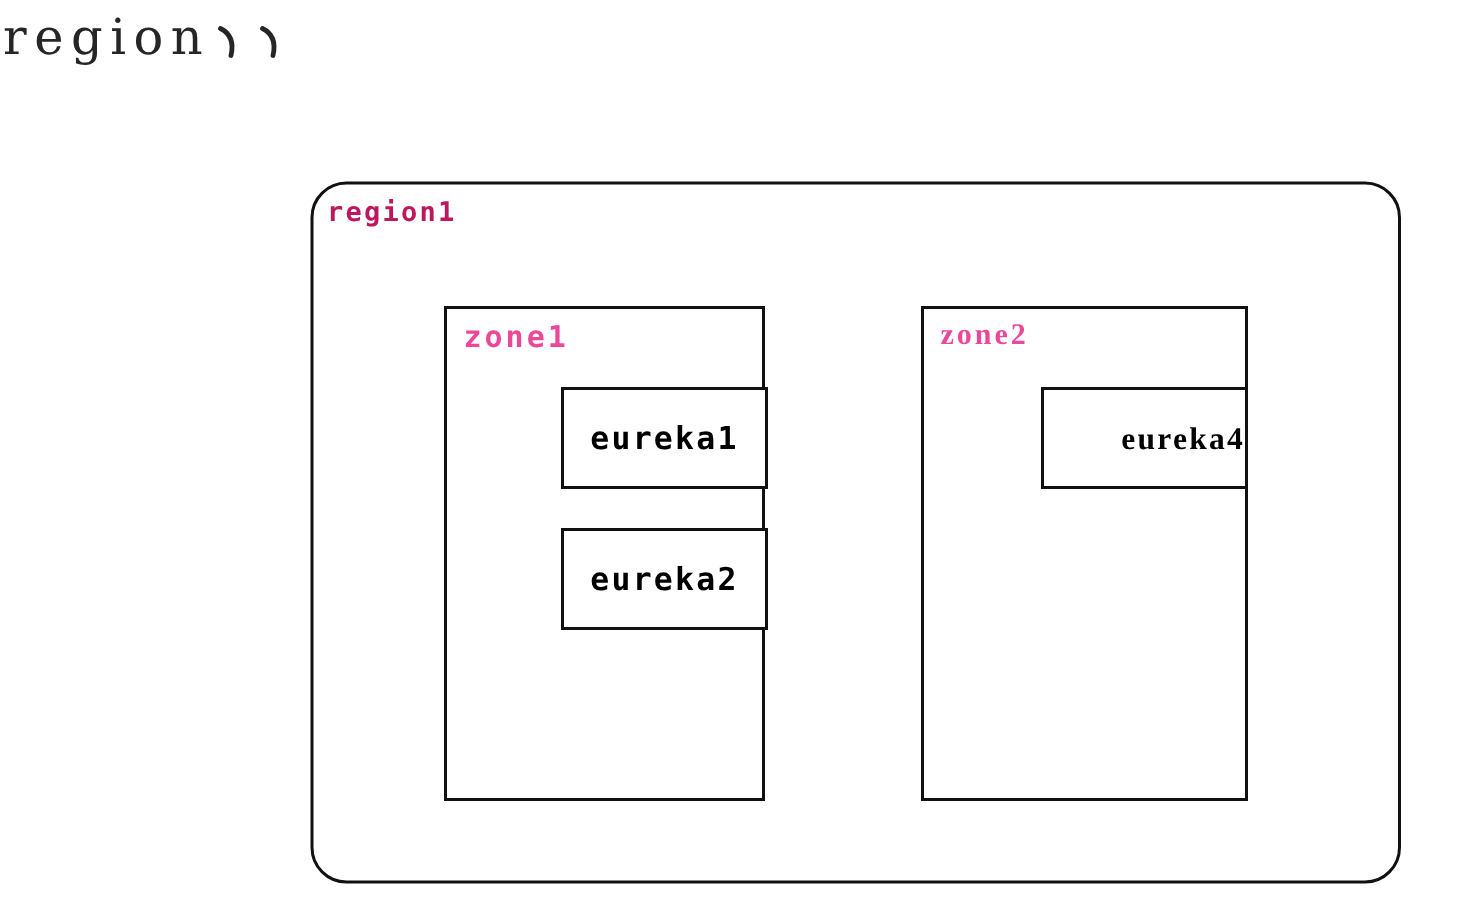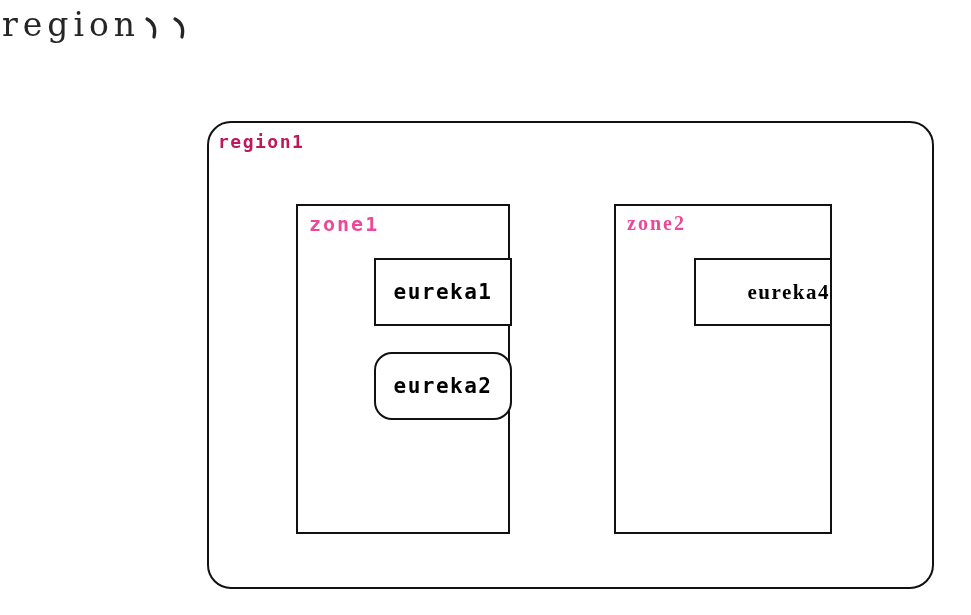--- a/index.html
+++ b/index.html
@@ -54,21 +54,21 @@
 
   
   .node {
     position: absolute; left: 31px;
     width: 138px; height: 68px;
     border: 2px solid #111111; background: #ffffff;
     display: flex; align-items: center; justify-content: center; margin-left: 45px;
   }
   .zone-2 .node { left: 33px; justify-content: flex-end; }
   .node-1 { top: 52px; }
-  .node-2 { top: 146px; border-radius: 18px; }
+  .node-2 { top: 146px; }
   .node-3 { top: 241px; }
   .node-label {
     font-size: 21px; font-weight: 700; color: #000000;
     letter-spacing: 1.5px; white-space: nowrap;
   }
 </style>
 </head>
 <body>
 
 <div class="canvas">

